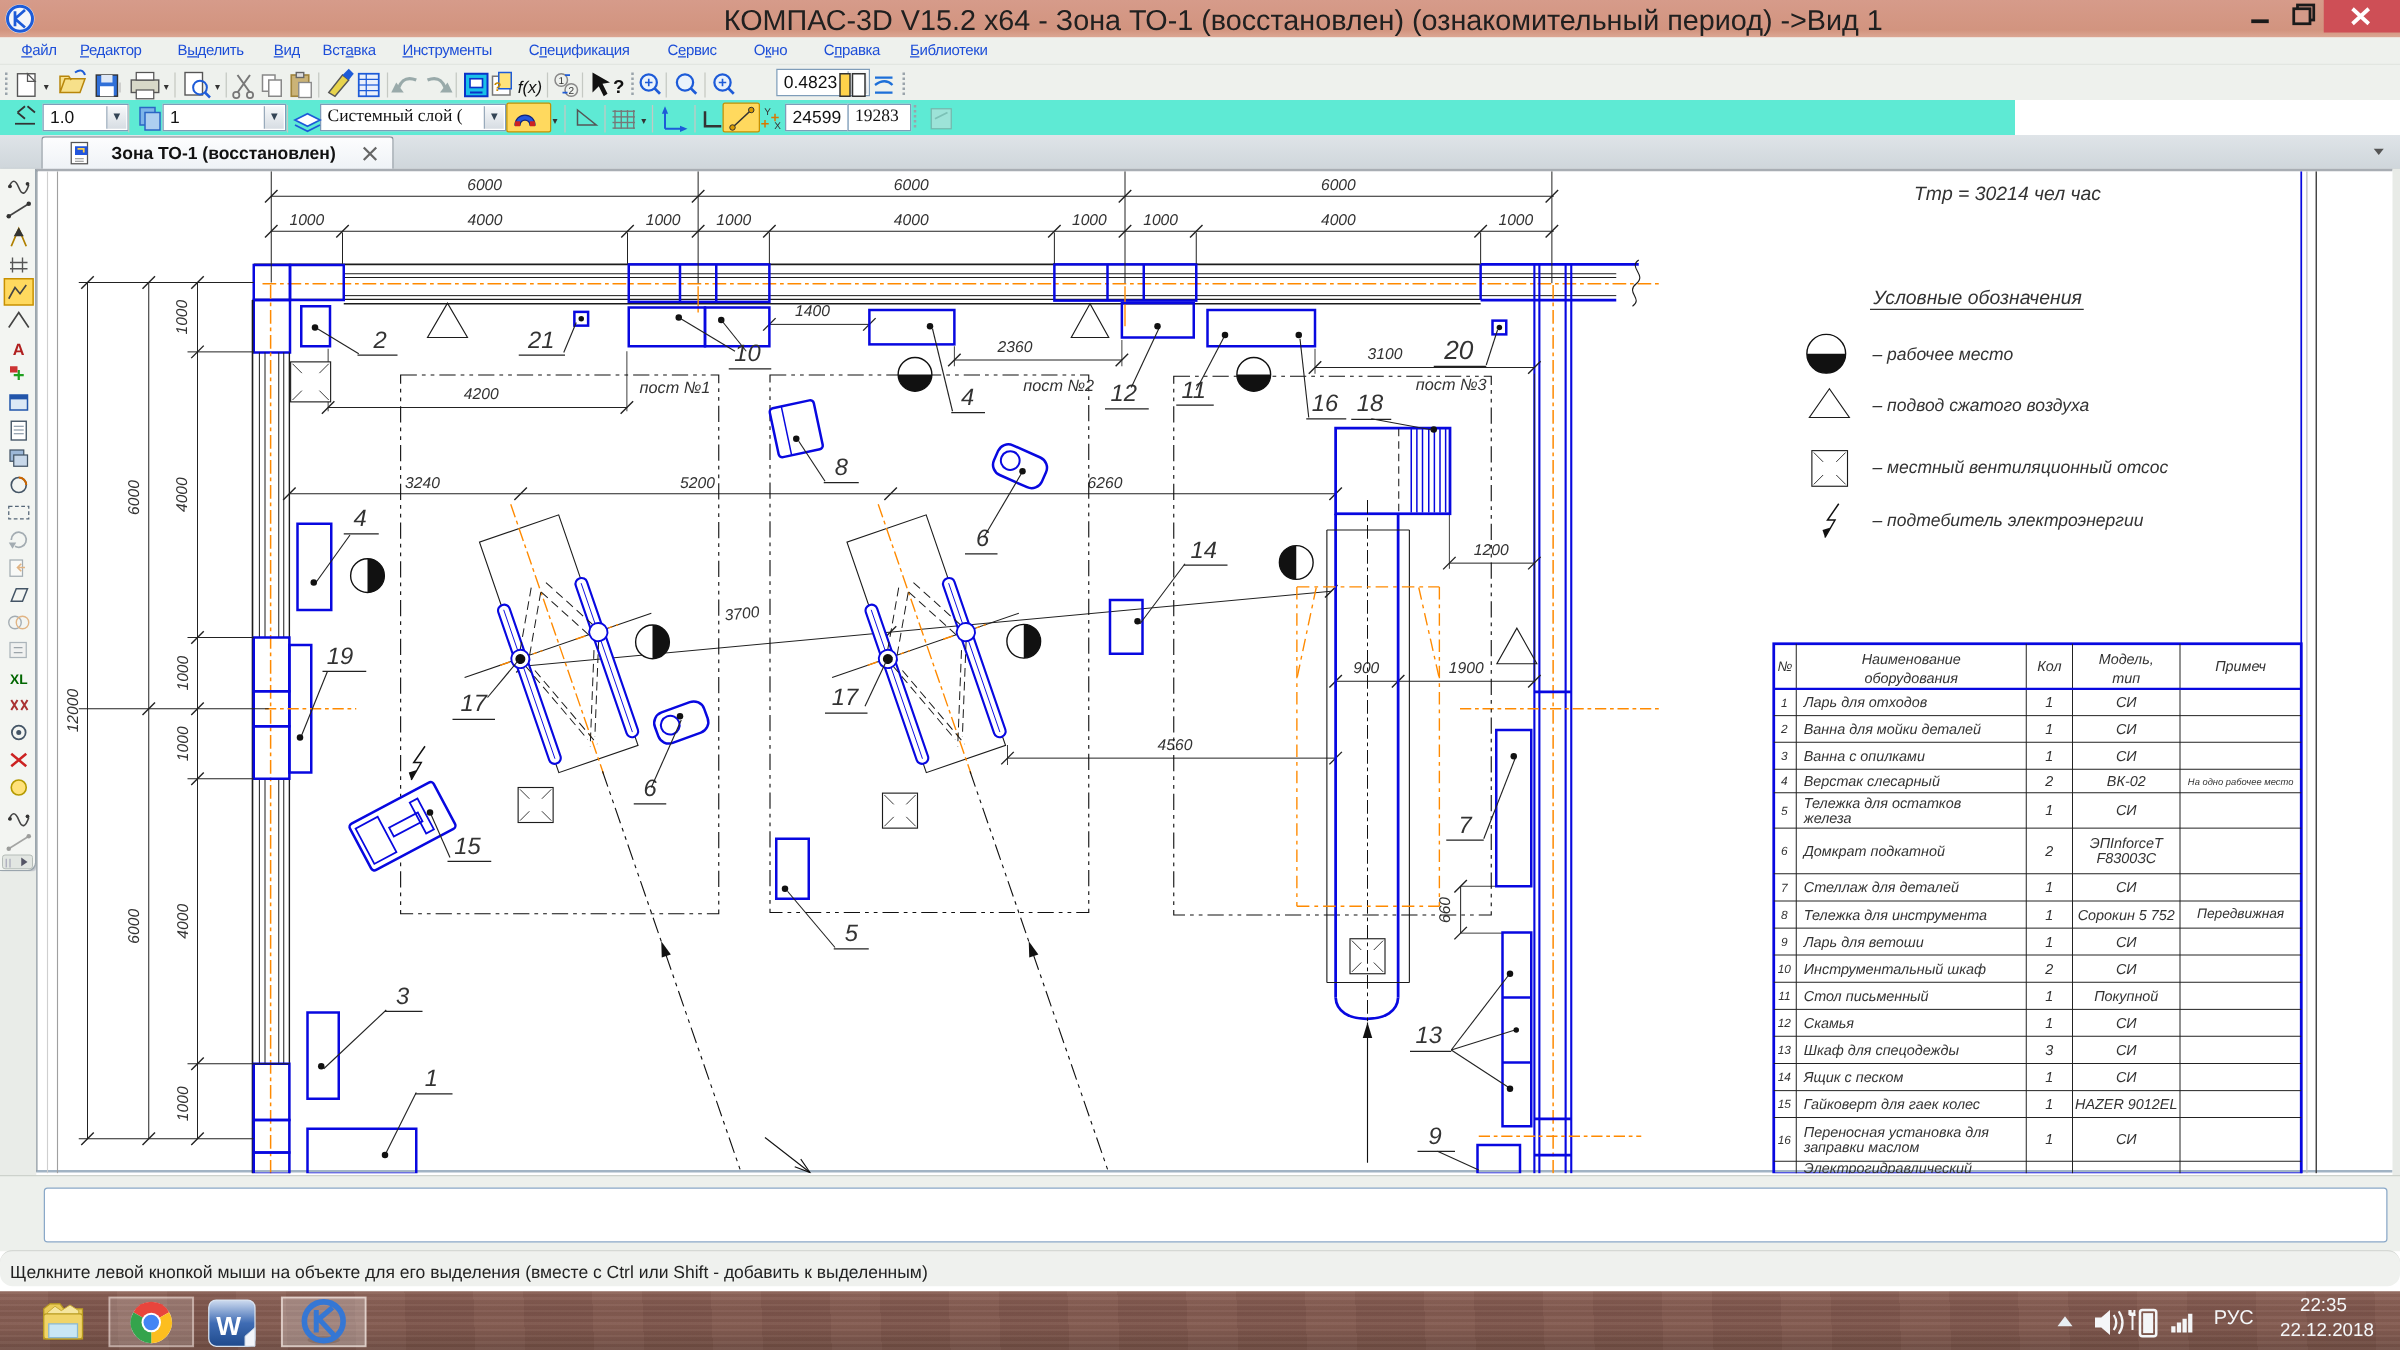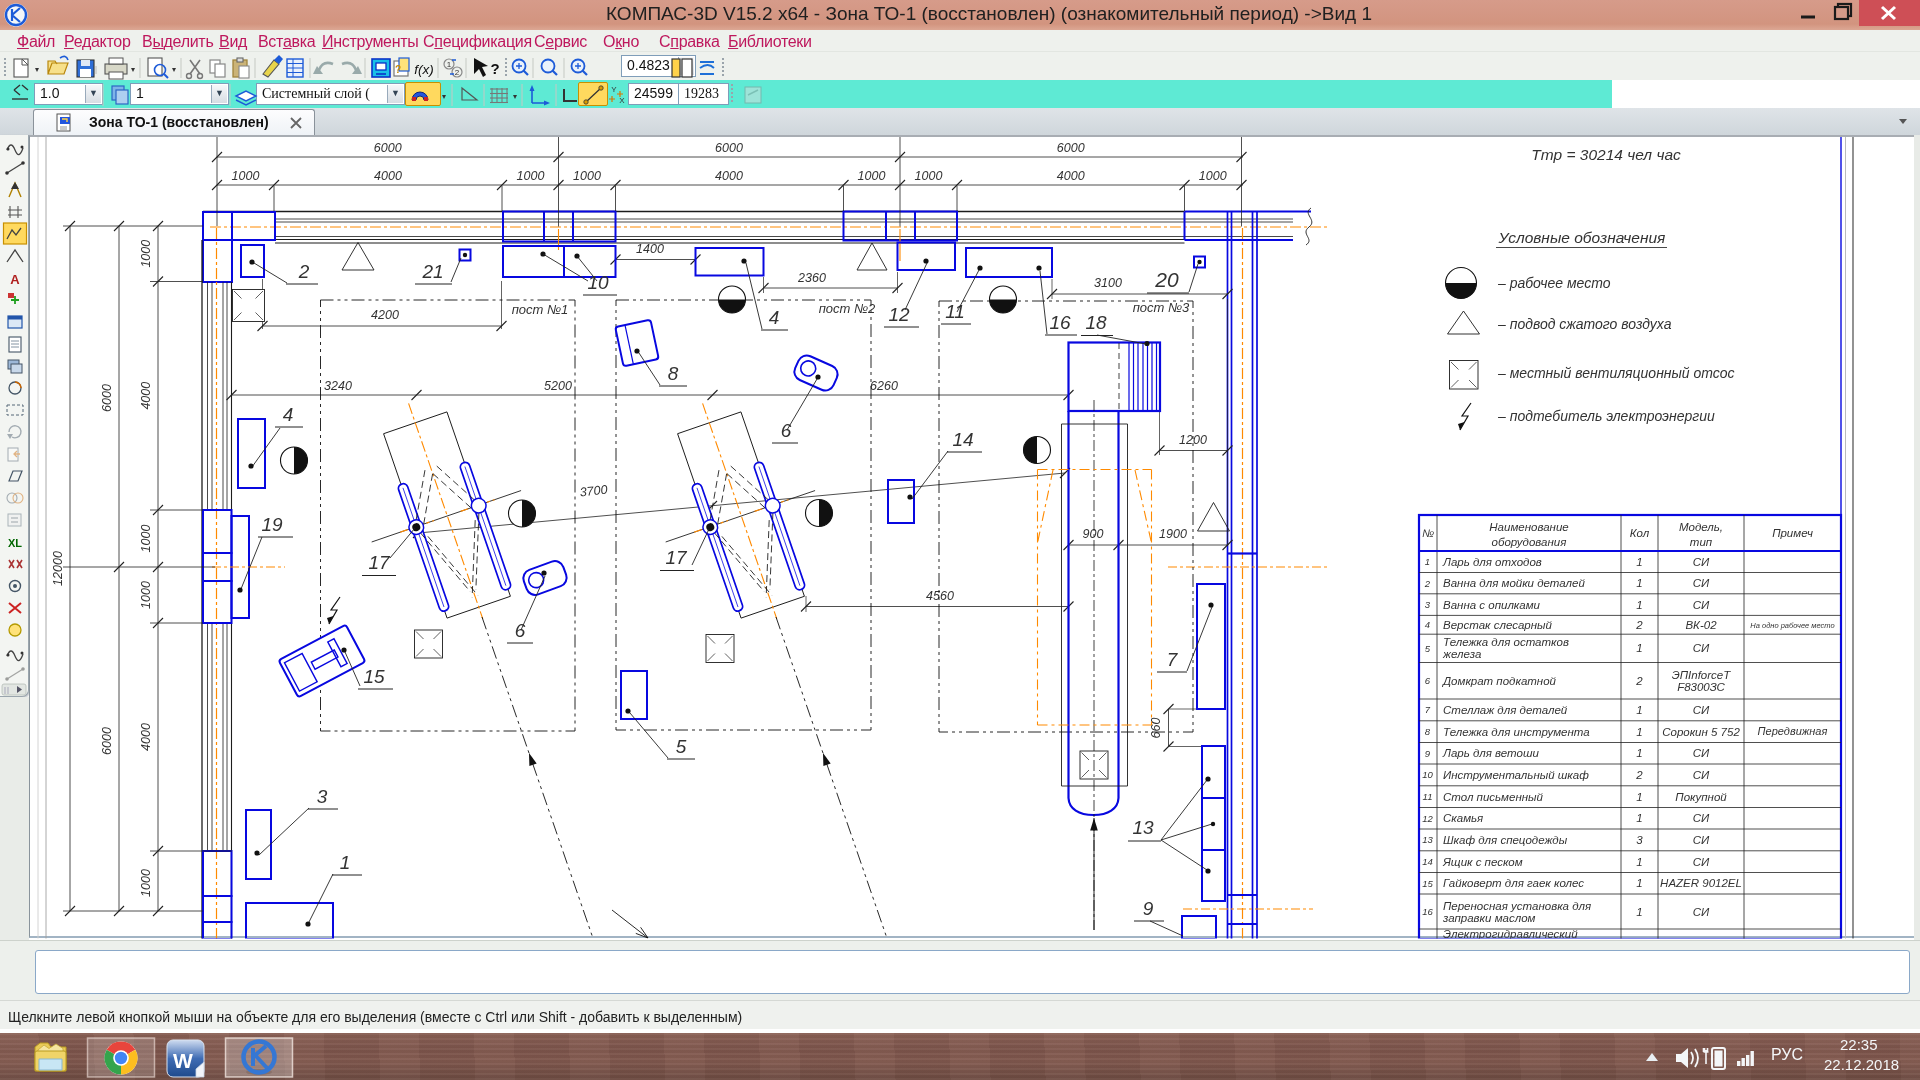--- a/index.html
+++ b/index.html
@@ -1,33 +1,33 @@
 <!DOCTYPE html>
 <html><head><meta charset="utf-8"><style>
 html,body{margin:0;padding:0;width:1920px;height:1080px;overflow:hidden;background:#fff;font-family:"Liberation Sans",sans-serif;}
 .abs{position:absolute;}
 #title{left:0;top:0;width:1920px;height:30px;background:linear-gradient(180deg,#d69b8a 0%,#d2947f 80%,#dca794 100%);}
-#title .t{position:absolute;left:606px;top:3px;font-size:19px;color:#202020;}
+#title .t{position:absolute;left:579px;top:3px;font-size:23px;color:#202020;}
 #menu{left:0;top:30px;width:1920px;height:21px;background:#eef1ed;border-bottom:1px solid #e2e6e1;}
-#menu span{position:absolute;top:3px;font-size:16px;letter-spacing:-0.3px;color:#be185d;}
+#menu span{position:absolute;top:3px;font-size:12px;letter-spacing:-0.3px;color:#1d4ed8;}
 #tb1{left:0;top:52px;width:1920px;height:28px;background:#eef1ed;}
 #tb2{left:0;top:80px;width:1612px;height:28px;background:#5eead4;border-bottom:1px solid #dde1dc;}
 .combo{position:absolute;background:#fff;border:1px solid #7f9db9;font-size:14px;color:#111;padding-left:5px;line-height:19px;}
 .dd{position:absolute;right:1px;top:1px;width:15px;bottom:1px;background:linear-gradient(#f6f8fa,#d7dde3);border-left:1px solid #9ab;font-size:9px;color:#345;text-align:center;line-height:17px;}
 .obox{position:absolute;background:#ffd95e;border:1px solid #c89000;border-radius:2px;}
 #tabbar{left:0;top:108px;width:1920px;height:27px;background:linear-gradient(#dfe4e8,#cfd6db);border-bottom:1px solid #98a0a8;}
 #tab{position:absolute;left:33px;top:1px;width:280px;height:26px;background:linear-gradient(#fdfdfe,#eef2f6);border:1px solid #8a929a;border-bottom:none;border-radius:3px 3px 0 0;}
 #tab .l{position:absolute;left:55px;top:4px;font-size:14px;font-weight:bold;color:#111;}
 #lpanel{left:0;top:135px;width:28px;height:561px;background:#f3f5f2;border-right:1px solid #9aa5ad;border-bottom:1px solid #9aa5ad;border-radius:0 0 7px 0;box-shadow:1px 1px 2px rgba(120,130,140,0.5);}
 #lbelow{left:0;top:697px;width:29px;height:243px;background:#e9ece8;}
 #canvas{left:29px;top:135px;width:1885px;height:803px;background:#fff;border-top:2px solid #a8adb3;border-left:1px solid #8a949c;border-bottom:2px solid #a2b4c4;box-sizing:border-box;}
 #rstrip{left:1914px;top:135px;width:6px;height:805px;background:#e8ebe7;}
 #cmd{left:0;top:940px;width:1920px;height:60px;background:#edf0ec;border-top:1px solid #cdd2cc;}
 #cmdbox{position:absolute;left:35px;top:9px;width:1873px;height:42px;background:#fff;border:1px solid #8aa8c8;border-radius:3px;}
-#status{left:0;top:1000px;width:1920px;height:29px;background:#eff1ee;border-top:1px solid #d5d8d4;font-size:14px;color:#222;line-height:32px;padding-left:8px;box-sizing:border-box;}
+#status{left:0;top:1000px;width:1920px;height:29px;background:#eff1ee;border-top:1px solid #d5d8d4;font-size:14px;color:#222;line-height:32px;padding-left:8px;box-sizing:border-box;border-radius:10px;}
 #taskbar{left:0;top:1033px;width:1920px;height:47px;background:
  linear-gradient(180deg, #8c6257 0%, #7f564c 35%, #82594e 60%, #6e4b42 100%);}
 #taskbar::before{content:"";position:absolute;left:0;top:0;width:100%;height:100%;
  background:repeating-linear-gradient(180deg, rgba(255,255,255,0.04) 0 2px, rgba(0,0,0,0.03) 2px 5px),
  repeating-linear-gradient(88deg, rgba(255,255,255,0.025) 0 40px, rgba(0,0,0,0.03) 40px 95px);}
 .wt{position:absolute;color:#f4f6f8;font-size:15px;}
 svg.overlay{position:absolute;left:0;top:0;}
 </style></head>
 <body>
 <div id="title" class="abs">

